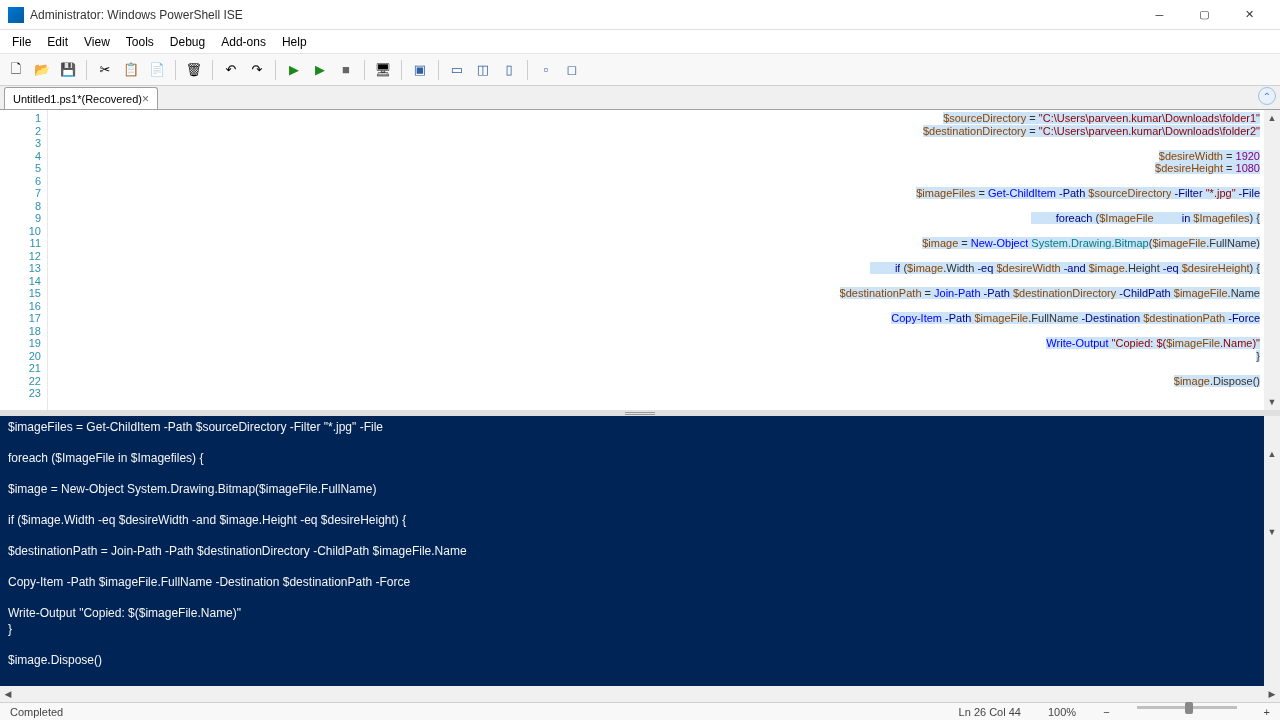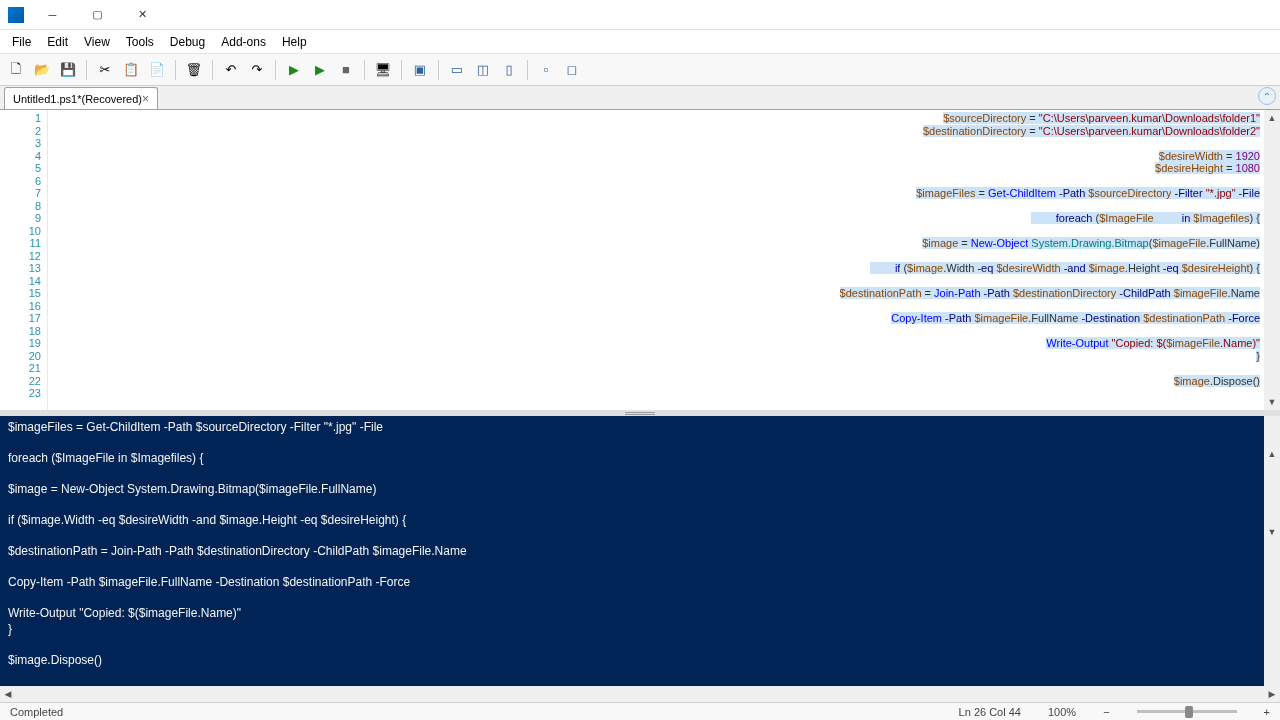--- a/index.html
+++ b/index.html
@@ -44,29 +44,30 @@
 
 .console { flex: 1; background: #012456; color: #f5f5f5; font-family: Consolas, monospace; font-size: 12px; padding: 4px 8px; line-height: 15.5px; white-space: pre; overflow: hidden; position: relative; }
 .console-scroll { position: absolute; right: 0; top: 0; bottom: 0; width: 16px; background: #f0f0f0; }
 
 .hscroll { height: 16px; background: #f0f0f0; display: flex; }
 .hscroll-arrow { width: 16px; display: flex; align-items: center; justify-content: center; font-size: 9px; color: #555; }
 .hscroll-track { flex: 1; }
 
 .status { height: 18px; background: #f8f8f8; border-top: 1px solid #d0d0d0; display: flex; align-items: center; padding: 0 10px; font-size: 11px; color: #444; }
 .status-left { flex: 1; }
-.status-right { display: flex; gap: 27px; align-items: center; }
+.status-right { display: flex; gap: 27px; align-items: flex-start; }
 .zoom-slider { width: 100px; height: 3px; background: #c0c0c0; position: relative; }
 .zoom-thumb { position: absolute; left: 48px; top: -4px; width: 8px; height: 12px; background: #888; border-radius: 2px; }
 </style>
 </head>
 <body>
 
 <div class="titlebar">
   <div class="titlebar-icon"></div>
+  <div class="titlebar-text">Administrator: Windows PowerShell ISE</div>
   <div class="win-controls">
     <div class="win-btn">─</div>
     <div class="win-btn">▢</div>
     <div class="win-btn">✕</div>
   </div>
 </div>
 
 <div class="menubar">
   <span class="menu-item">File</span>
   <span class="menu-item">Edit</span>

